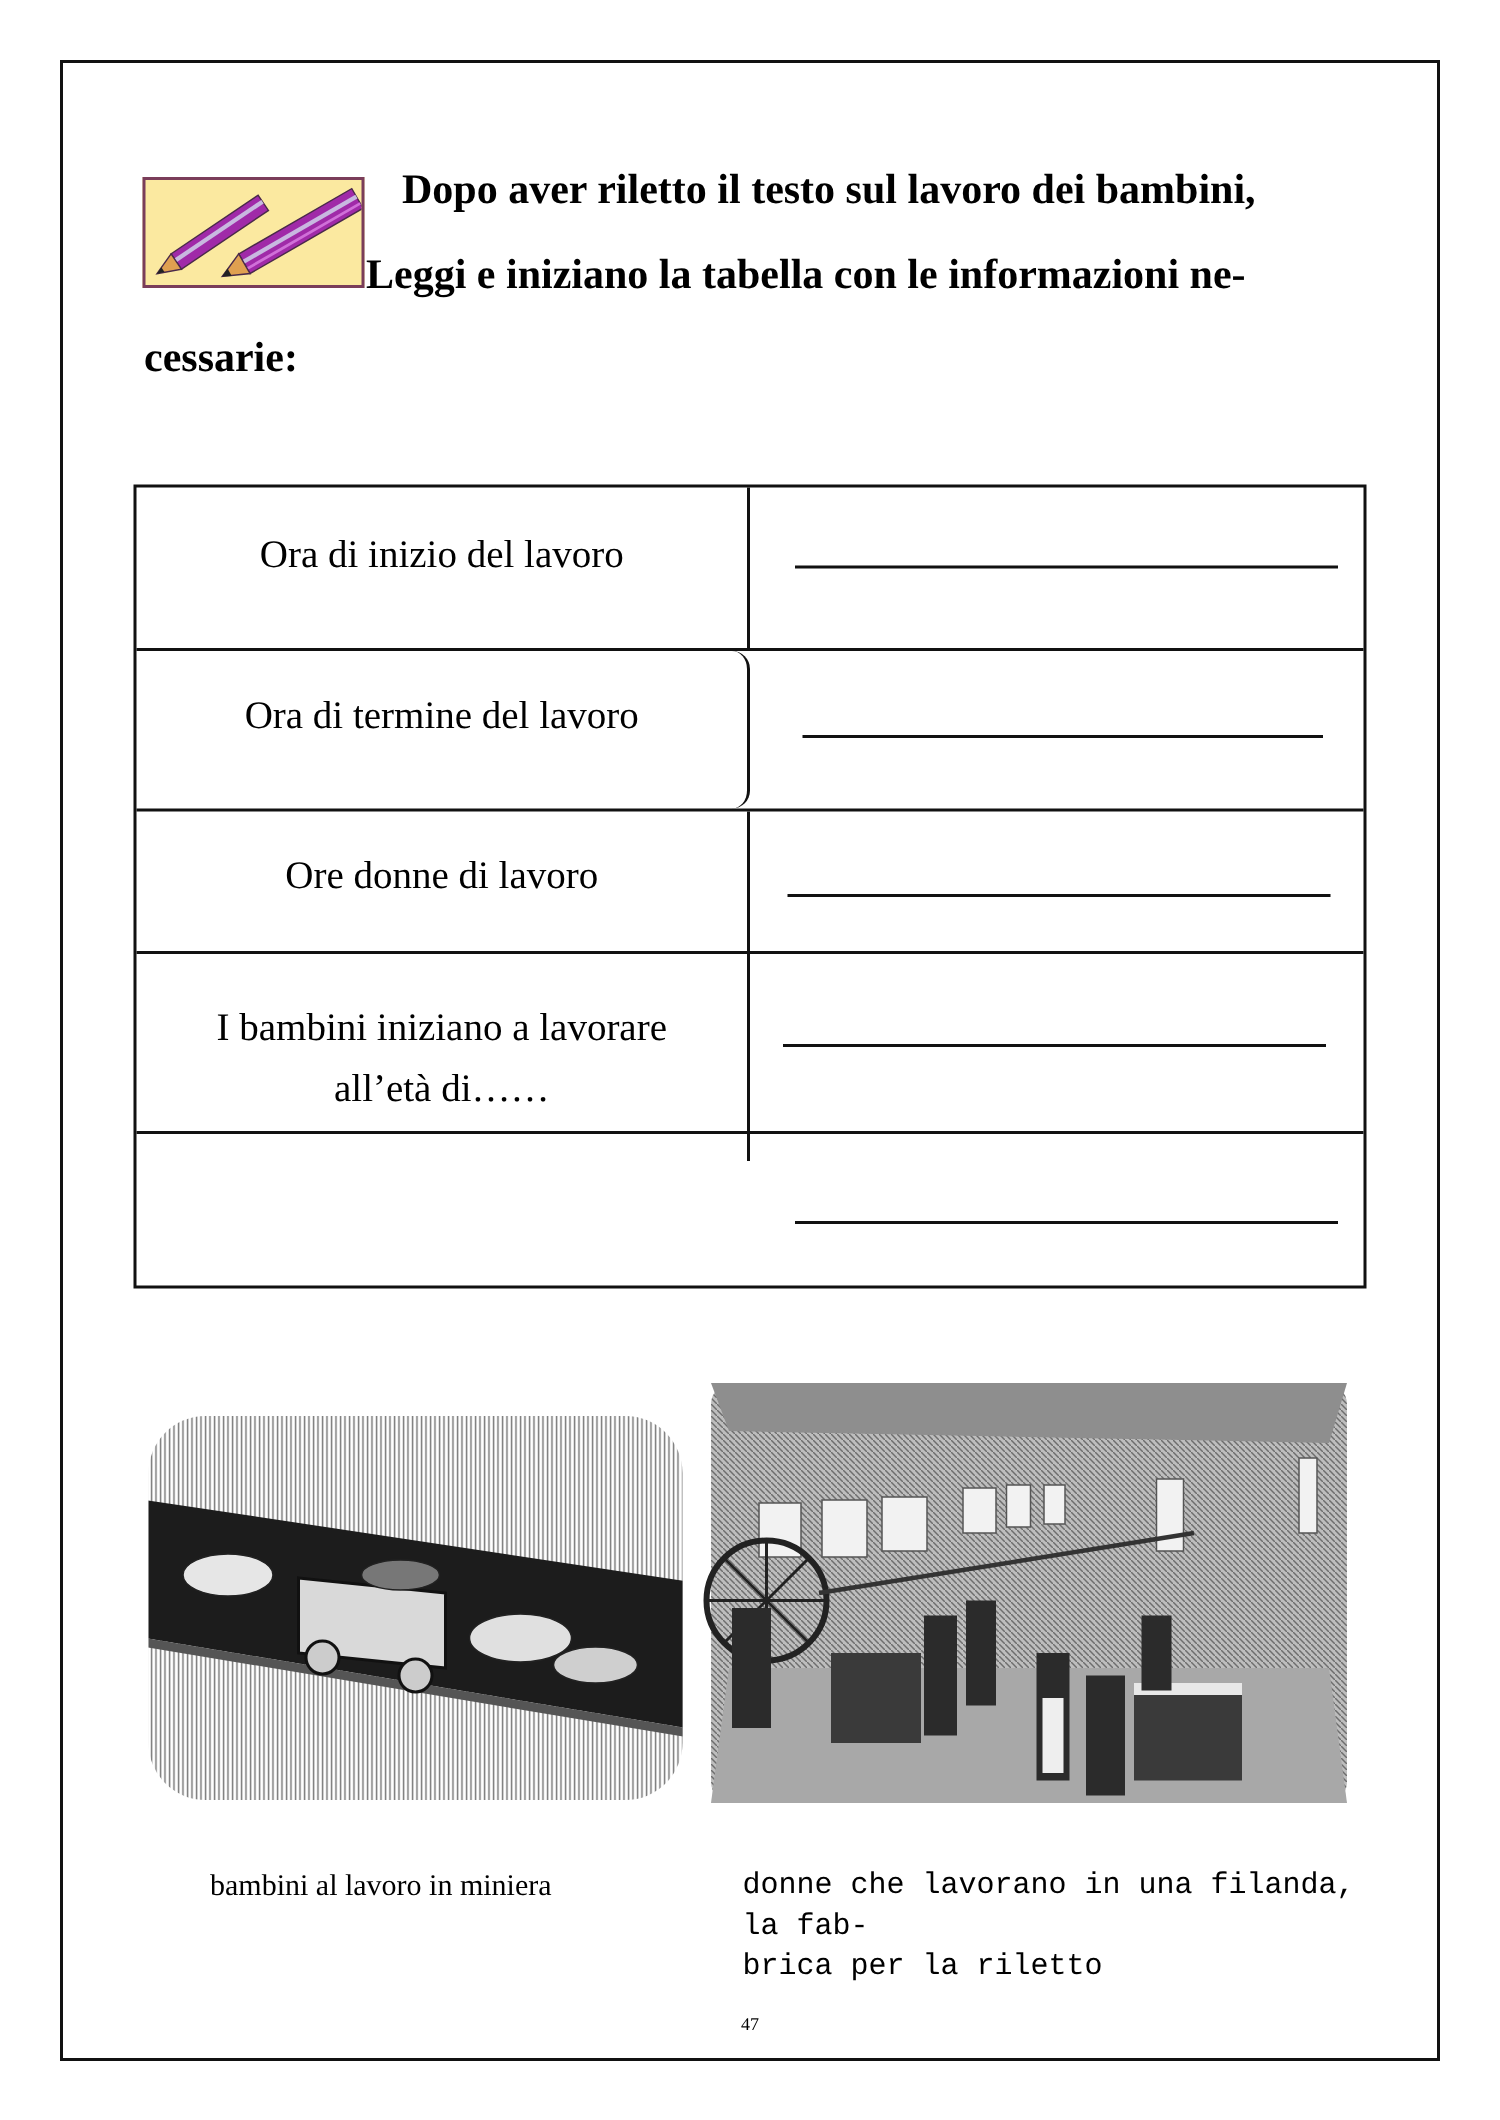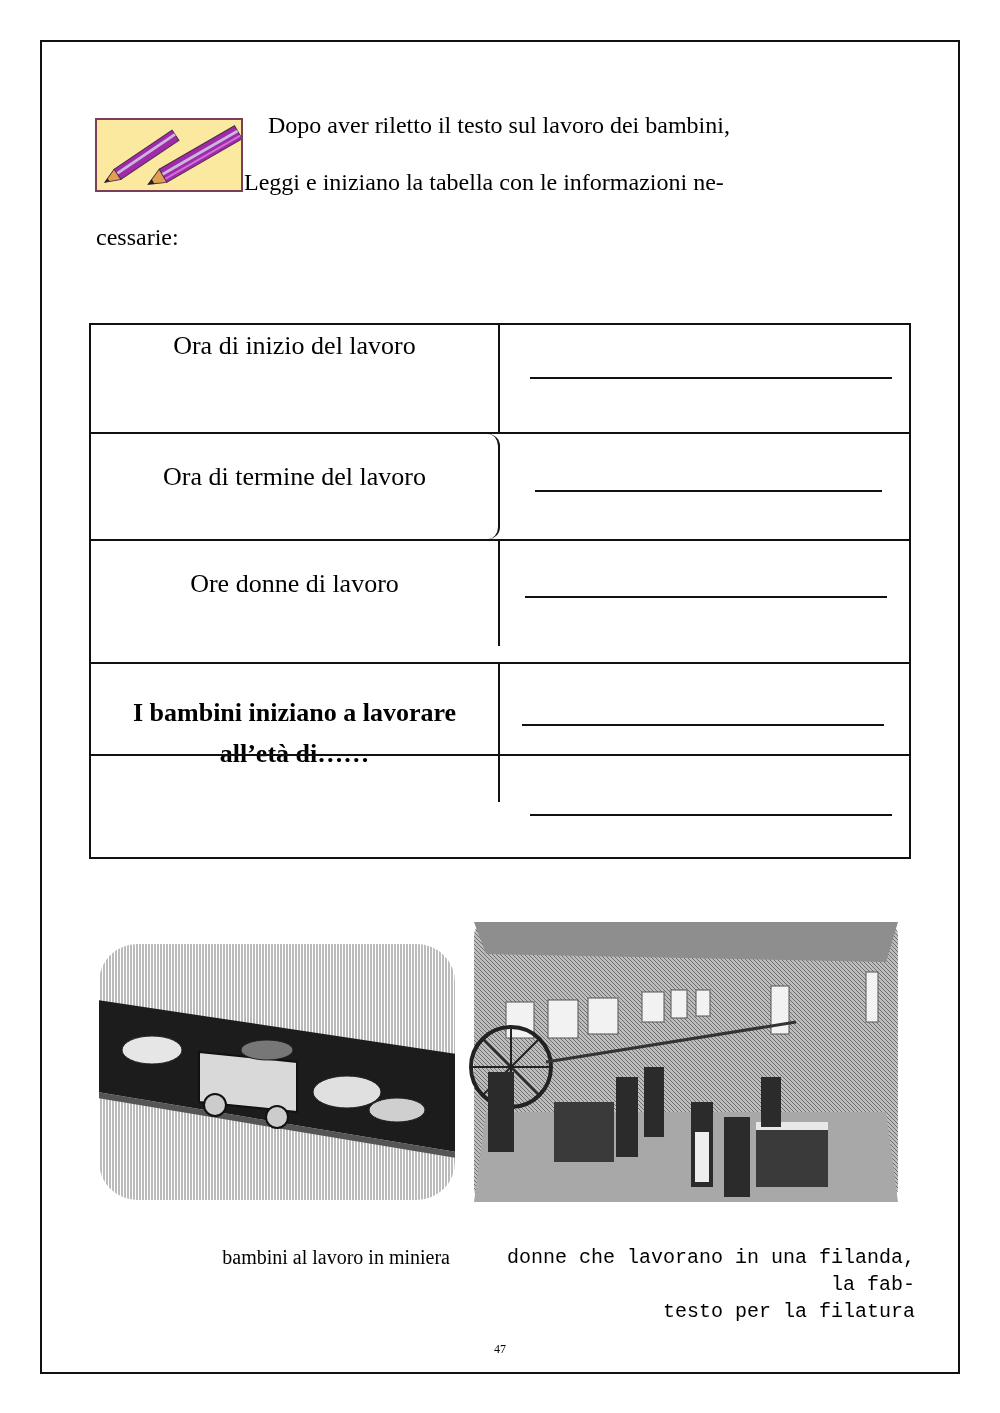--- a/index.html
+++ b/index.html
@@ -10,21 +10,21 @@
   .page-border {
     position: absolute; left: 40px; top: 40px; width: 916px; height: 1330px;
     border: 2px solid #111;
   }
   .pencil-icon {
     position: absolute; left: 95px; top: 118px; width: 148px; height: 74px;
     background: #fbe9a0; border: 2px solid #7a3d5a; box-sizing: border-box;
   }
   .pencil-icon svg { display: block; width: 100%; height: 100%; }
   .heading-line {
-    position: absolute; font-weight: normal; font-size: 24px; line-height: 1;
+    position: absolute; font-weight: bold; font-size: 28px; line-height: 1;
     white-space: nowrap;
   }
   .h1 { left: 268px; top: 113px; }
   .h2 { left: 244px; top: 170px; }
   .h3 { left: 96px; top: 225px; }
 
   .table {
     position: absolute; left: 89px; top: 323px; width: 822px; height: 536px;
     border: 2px solid #111; box-sizing: border-box;
   }
@@ -46,21 +46,21 @@
     position: absolute; height: 2px; background: #111;
   }
 
   .img-mine {
     position: absolute; left: 97px; top: 942px; width: 360px; height: 270px;
   }
   .img-mill {
     position: absolute; left: 466px; top: 912px; width: 440px; height: 296px;
   }
   .caption {
-    position: absolute; font-size: 20px; text-align: right; line-height: 27px;
+    position: absolute; font-size: 20px; text-align: left; line-height: 27px;
   }
   .cap-left { left: 140px; top: 1244px; width: 310px; }
   .cap-right { left: 495px; top: 1244px; width: 420px; font-family: Liberation Mono, monospace; }
   .page-number {
     position: absolute; left: 480px; top: 1342px; width: 40px; text-align: center;
     font-size: 12px;
   }
 </style>
 </head>
 <body>
@@ -86,21 +86,21 @@
     </g>
   </svg>
 </div>
 
 <div class="heading-line h1">Dopo aver riletto il testo sul lavoro dei bambini,</div>
 <div class="heading-line h2">Leggi e iniziano la tabella con le informazioni ne-</div>
 <div class="heading-line h3">cessarie:</div>
 
 <div class="table">
   <div class="row first" style="top:0;height:107px;">
-    <div class="cell-label" style="">
+    <div class="cell-label" style="padding-top:24px;">
       <span>Ora di inizio del lavoro</span>
     </div>
     <div class="cell-answer">
       <div class="answer-line" style="left:30px;width:362px;top:52px;"></div>
     </div>
   </div>
   <div class="row" style="top:107px;height:107px;">
     <div class="cell-label" style="padding-top:22px;border-radius:12px;">
       <span>Ora di termine del lavoro</span>
     </div>
@@ -109,21 +109,21 @@
     </div>
   </div>
   <div class="row" style="top:214px;height:107px;">
     <div class="cell-label" style="padding-top:22px;">
       <span>Ore donne di lavoro</span>
     </div>
     <div class="cell-answer">
       <div class="answer-line" style="left:25px;width:362px;top:55px;"></div>
     </div>
   </div>
-  <div class="row" style="top:337px;height:140px;font-weight:bold;">
+  <div class="row" style="top:309px;height:140px;">
     <div class="cell-label" style="padding-top:0px;flex-direction:column;align-items:center;line-height:41px;">
       <span>I bambini iniziano a lavorare</span>
       <span>all’età di……</span>
     </div>
     <div class="cell-answer">
       <div class="answer-line" style="left:22px;width:362px;top:60px;"></div>
     </div>
   </div>
   <div class="row" style="top:429px;height:107px;">
     <div class="cell-answer">
@@ -205,16 +205,16 @@
     <rect x="225" y="190" width="22" height="85" fill="#2b2b2b"></rect>
     <rect x="229" y="220" width="14" height="50" fill="#eeeeee"></rect>
     <rect x="258" y="205" width="26" height="80" fill="#2b2b2b"></rect>
     <rect x="295" y="165" width="20" height="50" fill="#2b2b2b"></rect>
   </svg>
 </div>
 
 <div class="caption cap-left">bambini al lavoro in miniera</div>
 <div class="caption cap-right">
   <div>donne che lavorano in una filanda, la fab-</div>
-  <div>testo per la filatura</div>
+  <div>brica per la riletto</div>
 </div>
 
 <div class="page-number">47</div>
 
 </body></html>

